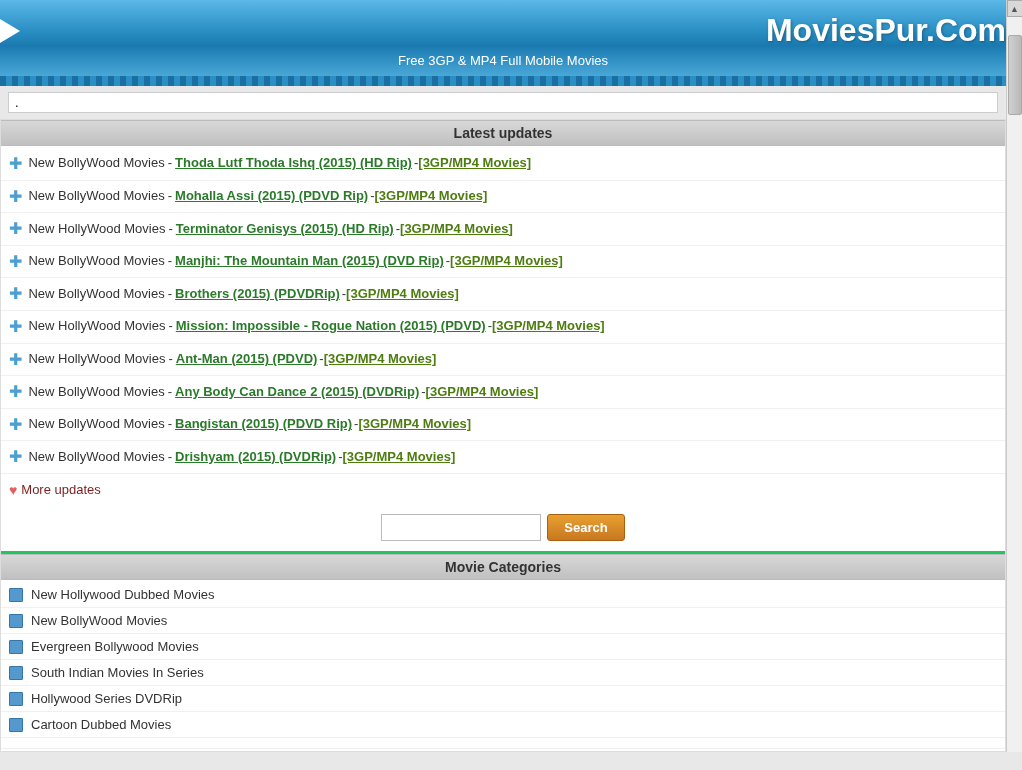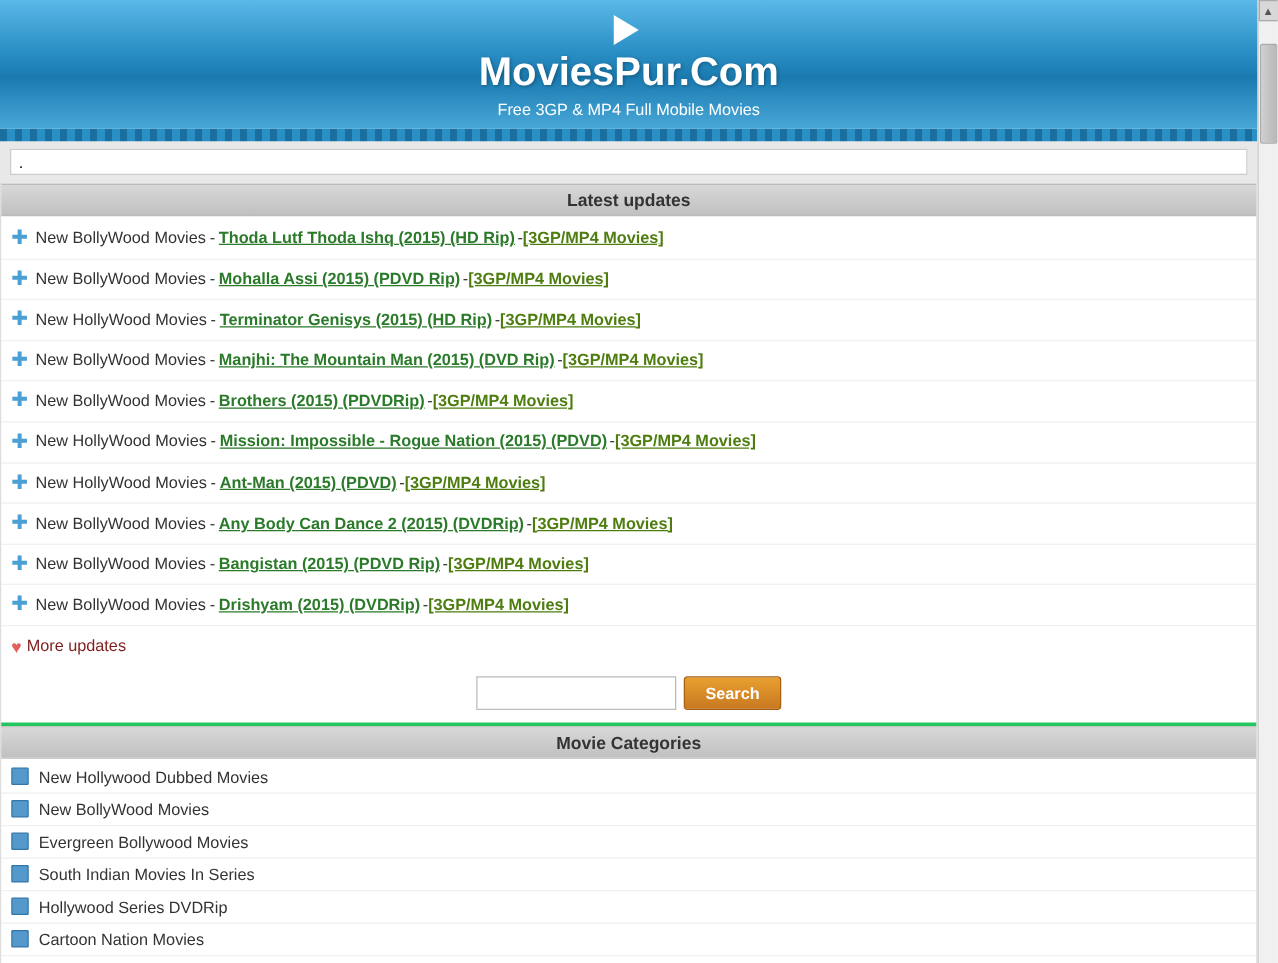--- a/index.html
+++ b/index.html
@@ -14,22 +14,21 @@
     .header {
       background: linear-gradient(180deg, #5bb8e8 0%, #2a8fc4 40%, #1a7ab0 60%, #4aa8d8 100%);
       text-align: center;
       padding: 12px 0 8px 0;
       position: relative;
     }
     .header-logo {
       display: flex;
       align-items: center;
       justify-content: space-between;
-      gap: 3px;
-      flex-direction: column;
+      gap: 14px;
     }
     .play-icon {
       width: 0;
       height: 0;
       border-top: 12px solid transparent;
       border-bottom: 12px solid transparent;
       border-left: 20px solid white;
       display: inline-block;
       margin-right: 4px;
     }
@@ -160,21 +159,21 @@
       cursor: pointer;
       border-radius: 3px;
     }
 
     
     .categories-list {
       padding: 2px 0;
     }
     .category-item {
       display: flex;
-      align-items: center;
+      align-items: flex-end;
       padding: 5px 8px;
       border-bottom: 1px solid #f0f0f0;
       cursor: pointer;
     }
     .cat-icon {
       width: 14px;
       height: 14px;
       background: #5599cc;
       border: 1px solid #3377aa;
       display: inline-block;
@@ -387,21 +386,21 @@
           <a class="cat-name" href="#">South Indian Movies In Series</a>
         </div>
 
         <div class="category-item">
           <span class="cat-icon"></span>
           <a class="cat-name" href="#">Hollywood Series DVDRip</a>
         </div>
 
         <div class="category-item">
           <span class="cat-icon"></span>
-          <a class="cat-name" href="#">Cartoon Nation Movies</a>
+          <a class="cat-name" href="#">Cartoon Dubbed Movies</a>
         </div>
 
 
         <div class="category-item">
           
           
         </div>
 
       </div>
 

